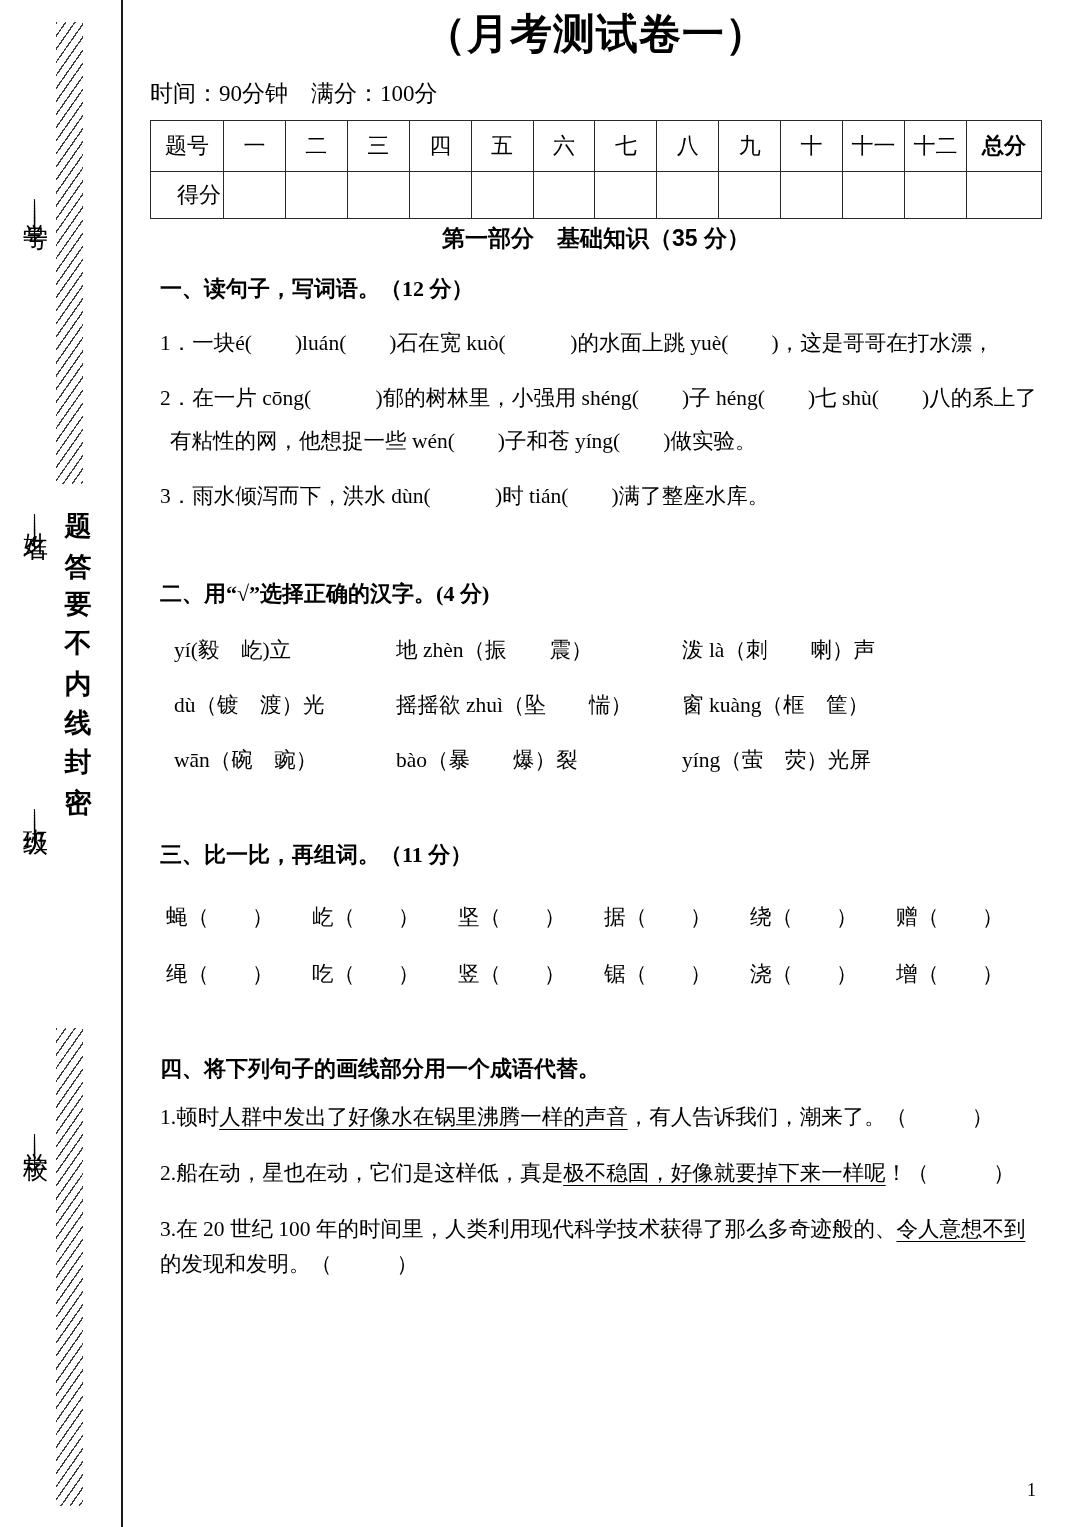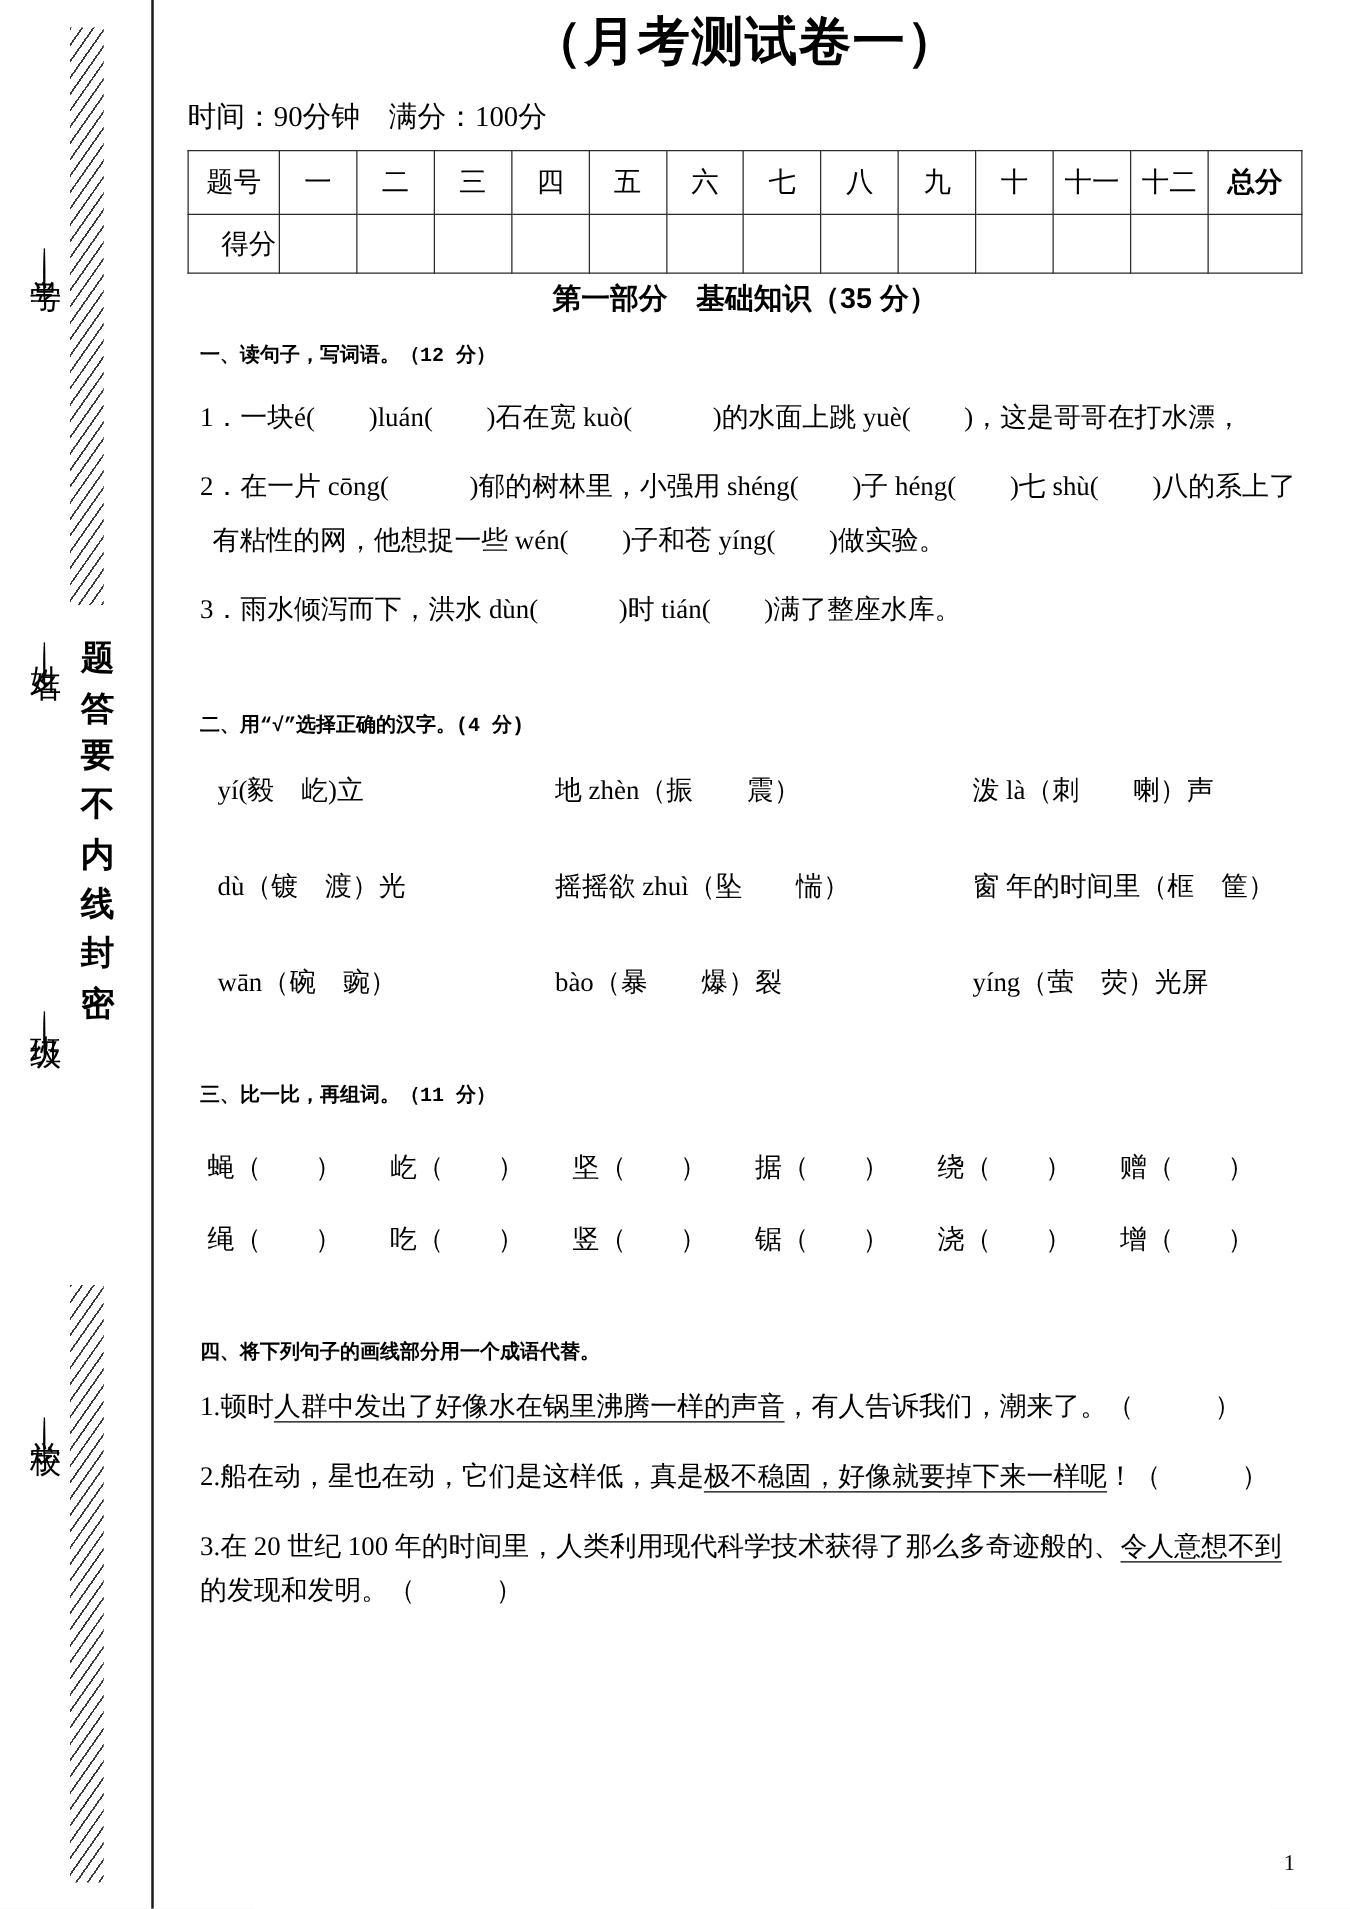--- a/index.html
+++ b/index.html
@@ -65,36 +65,35 @@
   table.score-table tr.r2 td{height:46px;text-align:right;}
   table.score-table td.cfirst{width:68px;}
   table.score-table td.clast{width:70px;font-weight:700;}
   .part-heading{
     margin-top:4px;text-align:center;
     font-size:23px;font-weight:700;
     font-family:"Liberation Sans","DejaVu Sans",sans-serif;
   }
   .sec-heading{
     margin-top:20px;
-    font-size:16px;font-weight:700;
-    font-family:Liberation Mono, monospace;
+    font-size:22px;font-weight:700;
+    font-family:Liberation Serif, serif;
     padding-left:10px;
   }
   .sec-heading.gap-lg{margin-top:66px;}
   .line{
     font-size:21.5px;line-height:1.45;
     padding-left:10px;margin-top:24px;
   }
   .line.cont{margin-top:12px;padding-left:20px;}
   .choice-grid{
     display:grid;grid-template-columns:222px 286px 1fr;
     row-gap:26px;
     margin-top:26px;margin-left:24px;
     font-size:21.5px;
-    gap:48px;
   }
   .pair-grid{
     display:grid;grid-template-columns:repeat(6,1fr);
     row-gap:28px;
     margin-top:32px;margin-left:16px;
     font-size:21.5px;
   }
   .sent{
     font-size:21.5px;line-height:1.62;
     padding-left:10px;margin-top:16px;
@@ -173,21 +172,21 @@
     <div class="line cont">有粘性的网，他想捉一些 wén(　　)子和苍 yíng(　　)做实验。</div>
     <div class="line">3．雨水倾泻而下，洪水 dùn(　　　)时 tián(　　)满了整座水库。</div>
 
     <div class="sec-heading gap-lg">二、用“√”选择正确的汉字。(4 分)</div>
     <div class="choice-grid">
       <span>yí(毅　屹)立</span>
       <span>地 zhèn（振　　震）</span>
       <span>泼 là（刺　　喇）声</span>
       <span>dù（镀　渡）光</span>
       <span>摇摇欲 zhuì（坠　　惴）</span>
-      <span>窗 年的时间里（框　筐）</span>
+      <span>窗 kuàng（框　筐）</span>
       <span>wān（碗　豌）</span>
       <span>bào（暴　　爆）裂</span>
       <span>yíng（萤　荧）光屏</span>
     </div>
 
     <div class="sec-heading gap-lg">三、比一比，再组词。（11 分）</div>
     <div class="pair-grid">
       <span>蝇（　　）</span>
       <span>屹（　　）</span>
       <span>坚（　　）</span>

